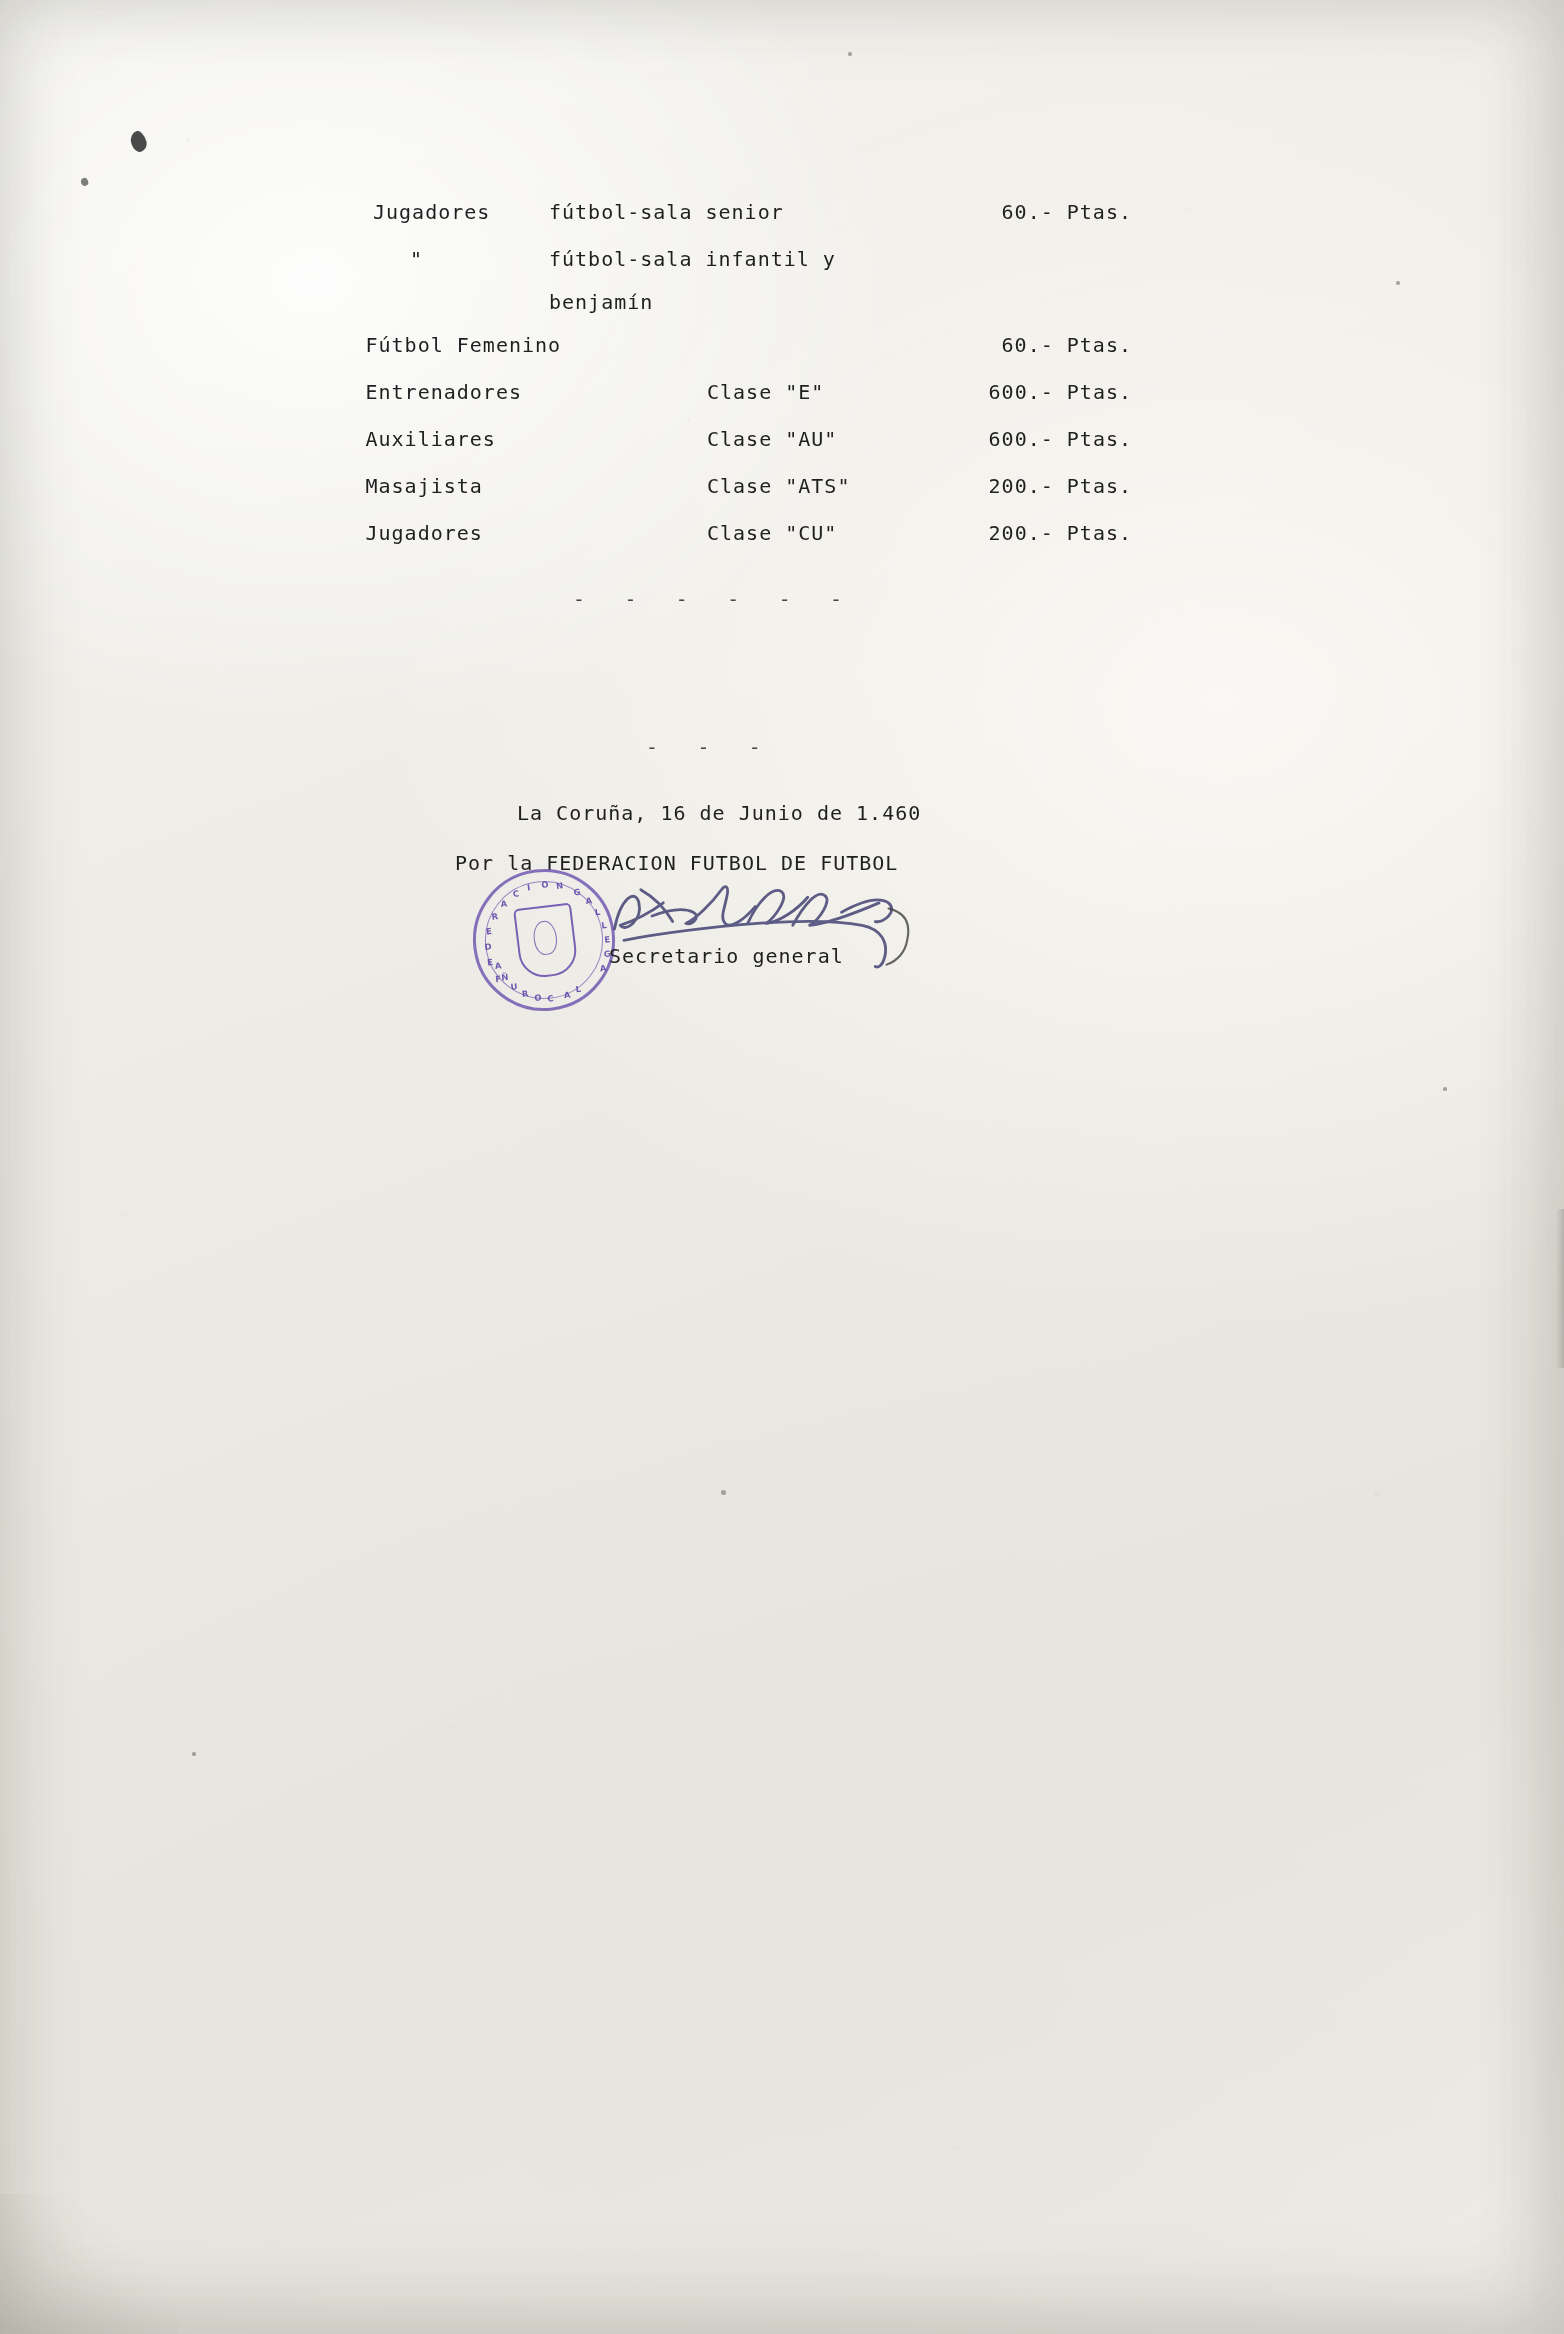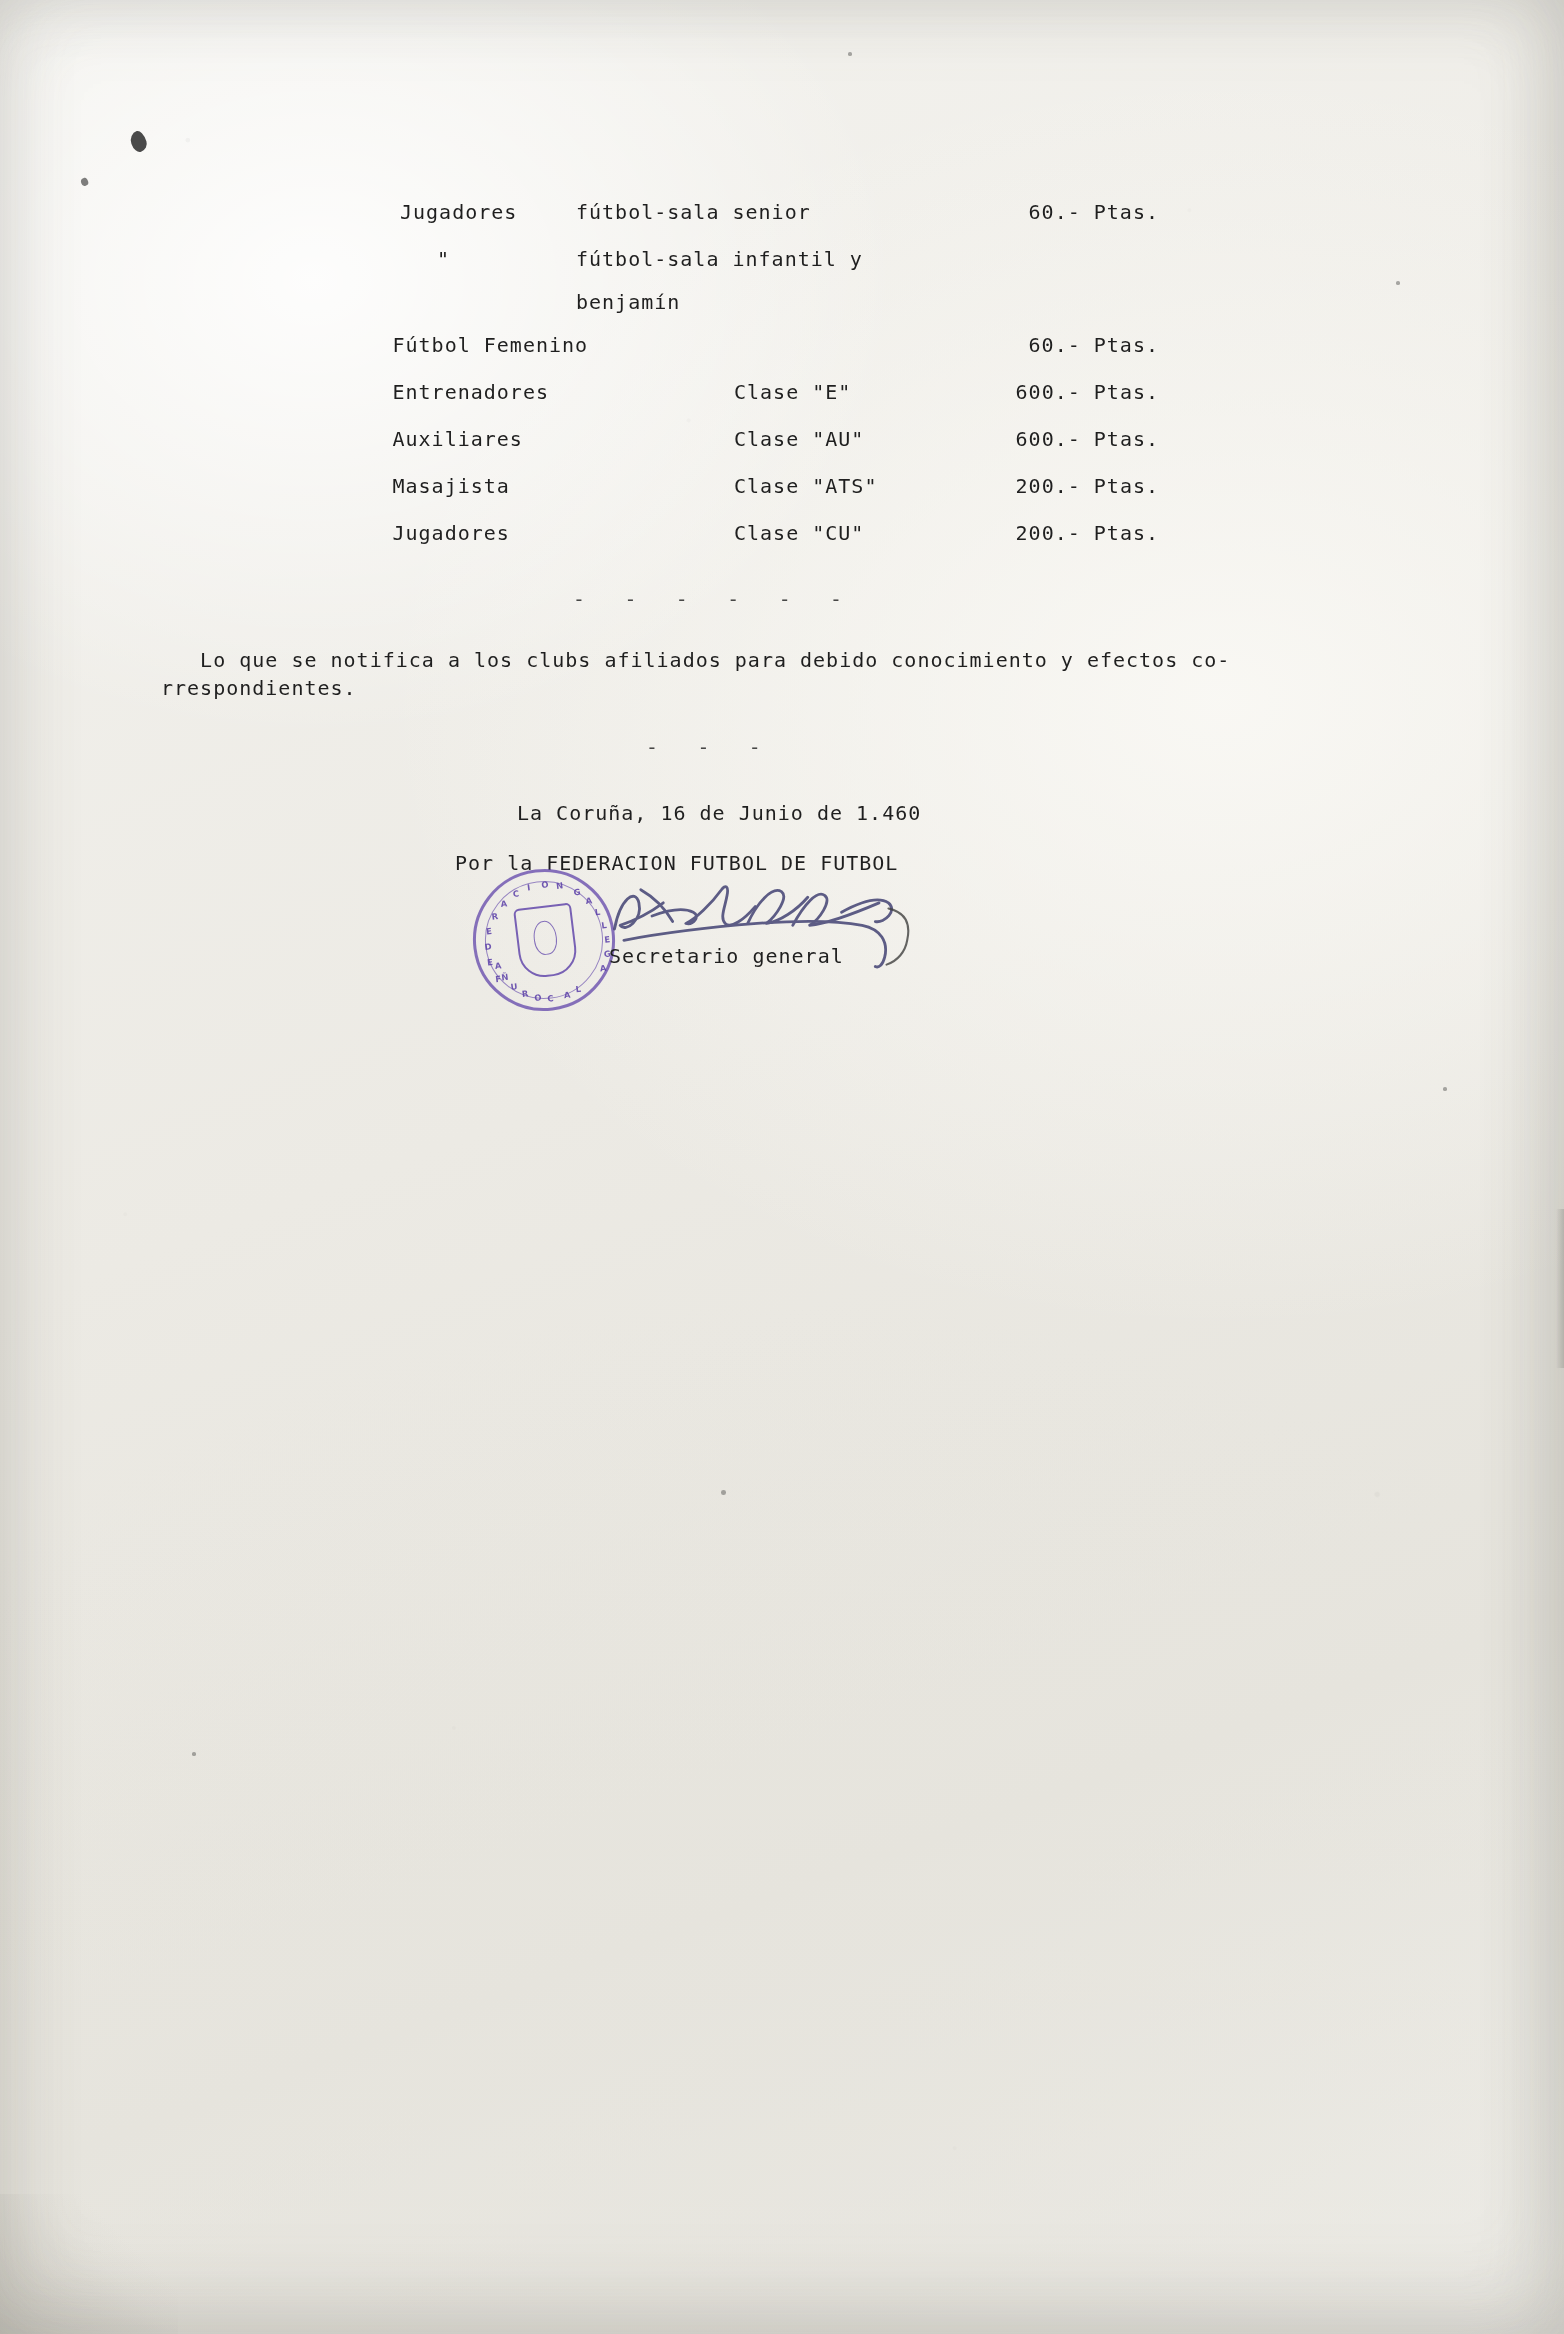--- a/index.html
+++ b/index.html
@@ -82,21 +82,20 @@
   }
   .fee-table {
     position: absolute;
     left: 373px;
     top: 202px;
     width: 843px;
   }
   .fee-row {
     position: relative;
     height: 47px;
-    margin-left: 27px;
   }
   .fee-col-concept {
     position: absolute;
     left: 0;
     top: 0;
   }
   .fee-col-class {
     position: absolute;
     left: 334px;
     top: 0;
@@ -299,22 +298,20 @@
     <div class="fee-row" style="height:47px;">
       <div class="typed fee-col-concept" style="left:-7.5px;">Jugadores</div>
       <div class="typed fee-col-class">Clase "CU"</div>
       <div class="typed fee-col-amount">200.- Ptas.</div>
     </div>
 
   </div>
 
   <div class="sep" style="left:573px; top:588px;">-   -   -   -   -   -</div>
 
-  <div class="para" style="left:161px; top:646px;">   Lo que se notifica a los clubs afiliados para debido conocimiento y efectos co-
-rrespondientes.</div>
 
   <div class="sep" style="left:646px; top:736px;">-   -   -</div>
 
   <div class="sign-block" style="left:517px; top:801px;">La Coruña, 16 de Junio de 1.460</div>
   <div class="sign-block" style="left:455px; top:851px;">Por la FEDERACION FUTBOL DE FUTBOL</div>
 
   <div class="stamp">
     <div class="ring"></div>
     <div class="ring2"></div>
     <div class="shield"></div>

